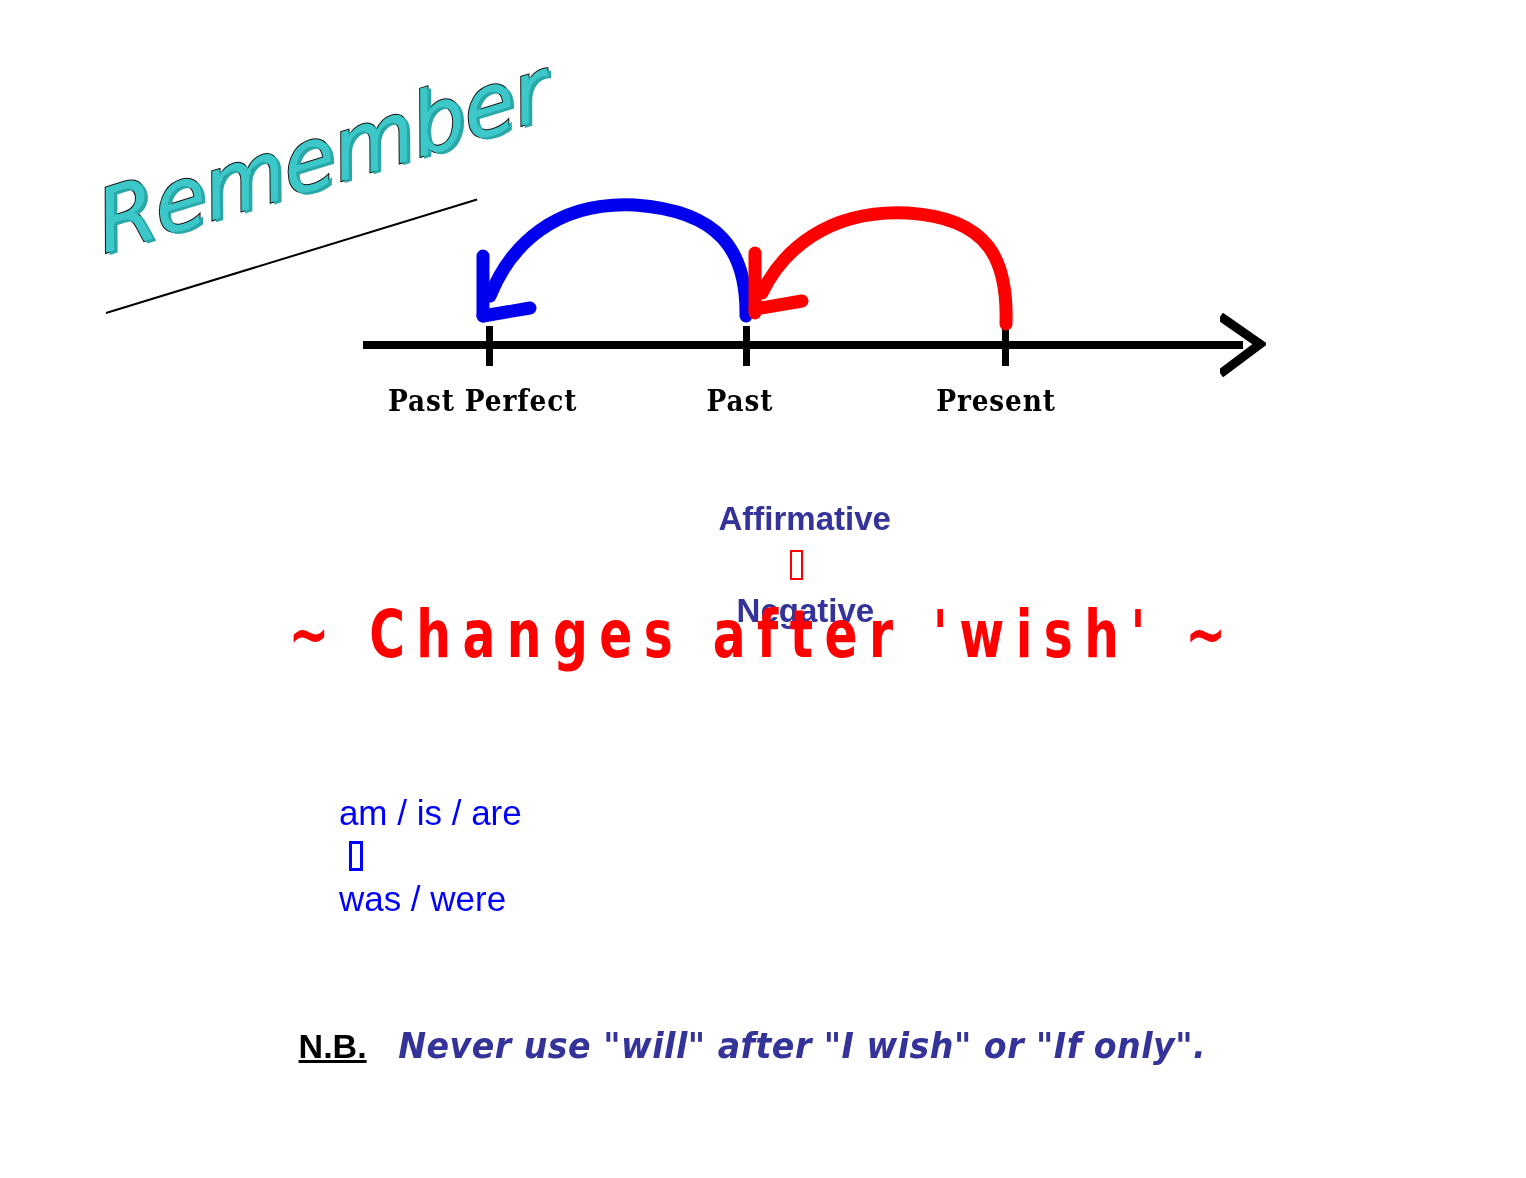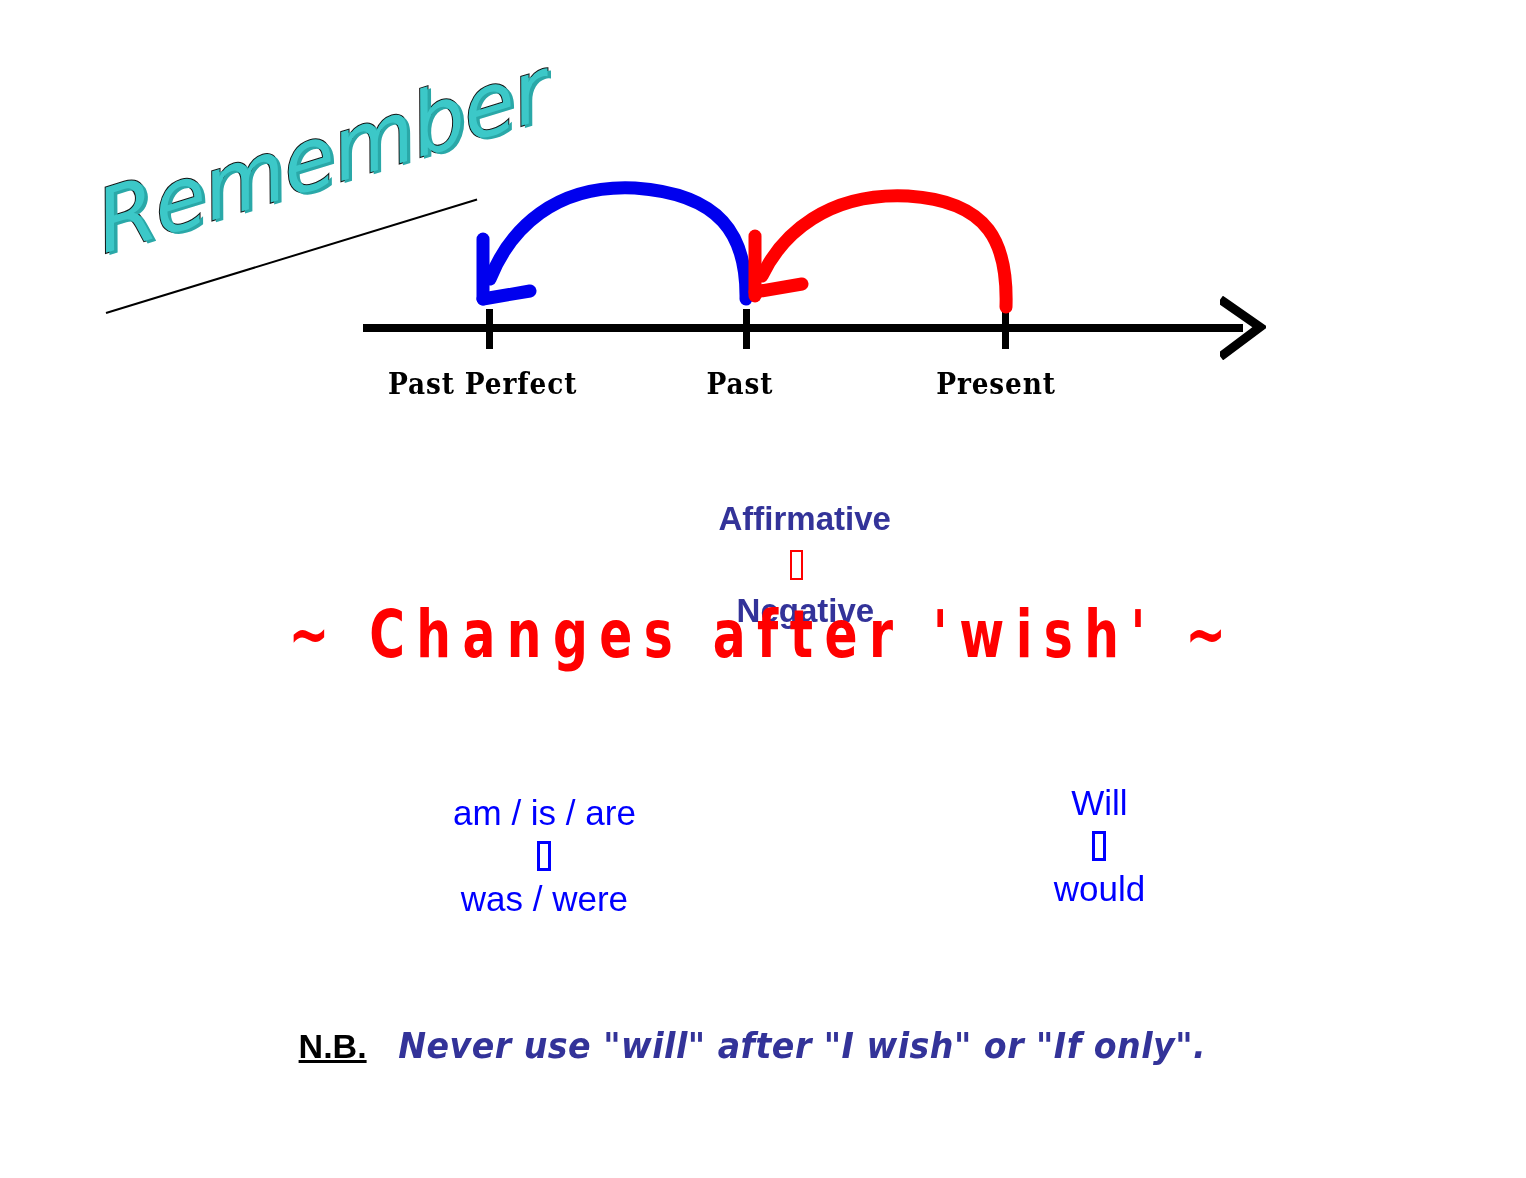--- a/index.html
+++ b/index.html
@@ -49,21 +49,21 @@
     height: 2px;
     background: #000000;
     transform: rotate(-17deg);
     transform-origin: left center;
   }
 
   
   #timeline {
     position: absolute;
     left: 350px;
-    top: 174px;
+    top: 191px;
     width: 910px;
     height: 240px;
   }
   .tl-axis {
     position: absolute;
     left: 13px;
     top: 150px;
     width: 880px;
     height: 8px;
     background: #000000;
@@ -143,21 +143,20 @@
     white-space: nowrap;
     transform: scaleX(0.82);
   }
 
   
   #changes-left {
     position: absolute;
     left: 300px;
     top: 748px;
     width: 450px;
-    text-align: center;
   }
   #changes-right {
     position: absolute;
     left: 935px;
     top: 738px;
     width: 290px;
     text-align: center;
   }
   .change-line {
     font-family: "Liberation Sans", sans-serif;
@@ -261,25 +260,20 @@
   <div class="change-line">
     <span>am / is / are</span>
     <span> </span><span class="tofu-blue"></span><span> </span>
     <span>was / were</span>
   </div>
 
 </div>
 
 <div id="changes-right">
   <div class="change-line">
-    <span>Will</span>
-    <span> </span><span class="tofu-blue"></span><span> </span>
-    <span>would</span>
-  </div>
-  <div class="change-line">
     
     
     
   </div>
 
 </div>
 
 <div id="nb-note">
   <span class="nb-label">N.B.</span>
   <span class="nb-text">Never use "will" after "I wish" or "If only".</span>

